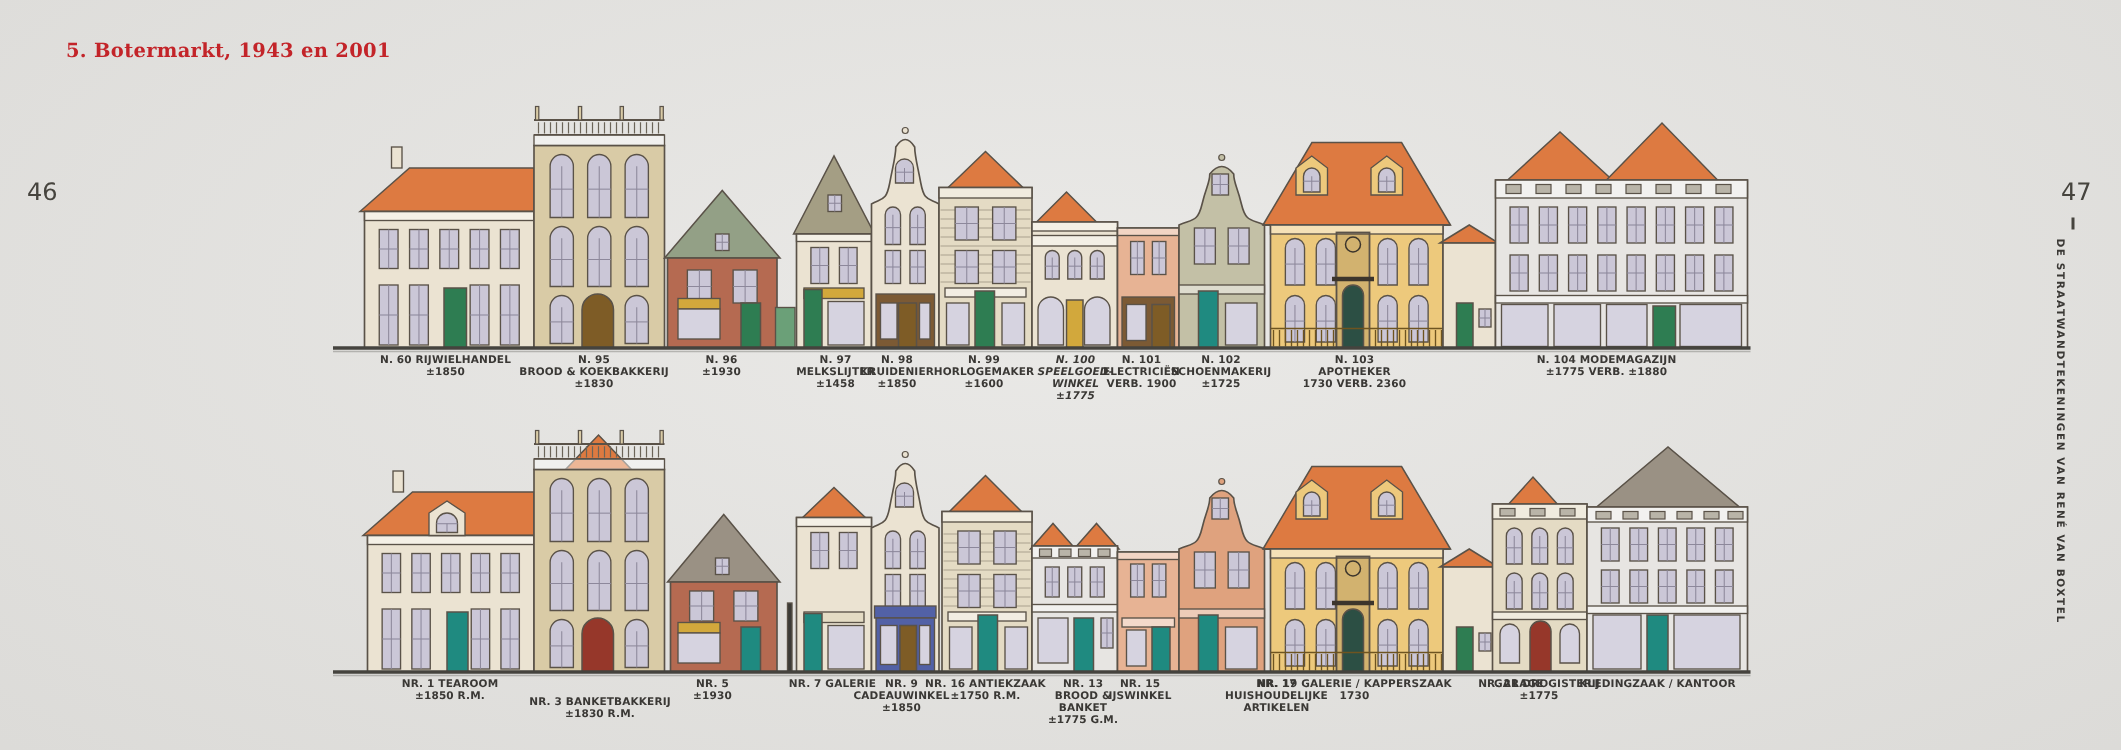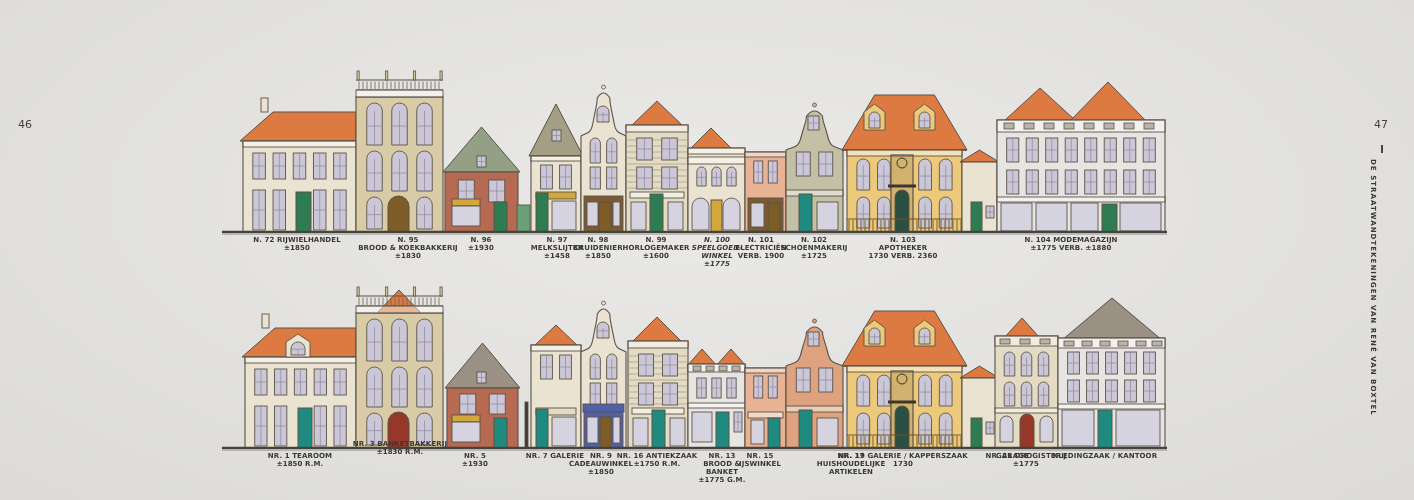--- a/index.html
+++ b/index.html
@@ -8,40 +8,41 @@
     background:#e3e2df;
     font-family:"DejaVu Sans",sans-serif;
   }
   .page{position:absolute;inset:0;
     background:radial-gradient(ellipse at 50% 40%, rgba(255,255,255,0.25), rgba(0,0,0,0.03));}
   .title{
     position:absolute;left:44px;top:27px;
     font-family:"DejaVu Serif",serif;font-weight:bold;font-size:13px;
     color:#c32429;letter-spacing:.2px;
   }
-  .pagenum{position:absolute;top:118px;font-size:11px;color:#46443e;}
+  .pagenum{position:absolute;top:118px;font-size:16px;color:#46443e;}
   .pagenum.left{left:18px}
   .pagenum.right{left:1374px}
   .sidebar-rule{position:absolute;left:1381px;top:145px;width:1.5px;height:8px;background:#46443e}
   .sidebar{
     position:absolute;left:1369px;top:159px;
     writing-mode:vertical-rl;
     font-size:7px;font-weight:bold;letter-spacing:1.05px;color:#3a3835;white-space:nowrap;
   }
   #elevations{position:absolute;left:0;top:0}
   #labels .lbl{
     position:absolute;transform:translateX(-50%);
     text-align:center;font-size:7px;font-weight:bold;line-height:8px;
     letter-spacing:.1px;color:#3a3835;white-space:pre-line;
   }
 </style>
 </head>
 <body>
 
 <div class="page">
+  <div class="title">5. Botermarkt, 1943 en 2001</div>
   <div class="pagenum left">46</div>
   <div class="pagenum right">47</div>
   <div class="sidebar-rule"></div>
   <div class="sidebar">DE STRAATWANDTEKENINGEN VAN RENÉ VAN BOXTEL</div>
   <svg id="elevations" width="1414" height="500" viewBox="0 0 1414 500">
       <g>
         <polygon points="240,141 273,112 356,112 356,141" fill="#dd7a41" stroke="#5a5248" stroke-width="1"></polygon>
         <rect x="261" y="98" width="7" height="14" fill="#ebe3d2" stroke="#5a5248" stroke-width="0.9"></rect>
         <rect x="243" y="141" width="113" height="91" fill="#ebe3d2" stroke="#5a5248" stroke-width="1.1"></rect>
         <rect x="243" y="141" width="113" height="6" fill="rgba(255,255,255,0.45)" stroke="#5a5248" stroke-width="0.9"></rect>
@@ -788,23 +789,23 @@
         <line x1="1149.5" y1="380" x2="1149.5" y2="402" stroke="#8d889b" stroke-width="0.7"></line>
         <rect x="1062" y="410" width="32" height="36" fill="#d6d3e0" stroke="#5a5248" stroke-width="0.9"></rect>
         <rect x="1116" y="410" width="44" height="36" fill="#d6d3e0" stroke="#5a5248" stroke-width="0.9"></rect>
         <rect x="1098" y="410" width="14" height="38" fill="#1f8a80" stroke="#5a5248" stroke-width="1"></rect>
       </g>
       <rect x="525" y="402" width="3" height="46" fill="#3c3a36" stroke="#5a5248" stroke-width="0.9"></rect>
       <line x1="222" y1="448" x2="1167" y2="448" stroke="#45433e" stroke-width="2.4"></line>
       <line x1="222" y1="450.4" x2="1167" y2="450.4" stroke="rgba(90,88,82,0.35)" stroke-width="1"></line>
     </svg>
   <div id="labels">
-      <div class="lbl" style="left: 297px; top: 236px;">N. 72 RIJWIELHANDEL
+      <div class="lbl" style="left: 297px; top: 236px;">N. 60 RIJWIELHANDEL
 ±1850</div>
-      <div class="lbl" style="left: 396px; top: 236px; margin-left: 12px;">N. 95
+      <div class="lbl" style="left: 396px; top: 236px;">N. 95
 BROOD &amp; KOEKBAKKERIJ
 ±1830</div>
       <div class="lbl" style="left: 481px; top: 236px;">N. 96
 ±1930</div>
       <div class="lbl" style="left: 557px; top: 236px;">N. 97
 MELKSLIJTER
 ±1458</div>
       <div class="lbl" style="left: 598px; top: 236px;">N. 98
 KRUIDENIER
 ±1850</div>
@@ -821,21 +822,21 @@
       <div class="lbl" style="left: 814px; top: 236px;">N. 102
 SCHOENMAKERIJ
 ±1725</div>
       <div class="lbl" style="left: 903px; top: 236px;">N. 103
 APOTHEKER
 1730 VERB. 2360</div>
       <div class="lbl" style="left: 1071px; top: 236px;">N. 104 MODEMAGAZIJN
 ±1775 VERB. ±1880</div>
       <div class="lbl" style="left: 300px; top: 452px;">NR. 1 TEAROOM
 ±1850 R.M.</div>
-      <div class="lbl" style="left: 400px; top: 440px;">NR. 3 BANKETBAKKERIJ
+      <div class="lbl" style="left: 400px; top: 464px;">NR. 3 BANKETBAKKERIJ
 ±1830 R.M.</div>
       <div class="lbl" style="left: 475px; top: 452px;">NR. 5
 ±1930</div>
       <div class="lbl" style="left: 555px; top: 452px;">NR. 7 GALERIE</div>
       <div class="lbl" style="left: 601px; top: 452px;">NR. 9
 CADEAUWINKEL
 ±1850</div>
       <div class="lbl" style="left: 657px; top: 452px;">NR. 16 ANTIEKZAAK
 ±1750 R.M.</div>
       <div class="lbl" style="left: 722px; top: 452px;">NR. 13

